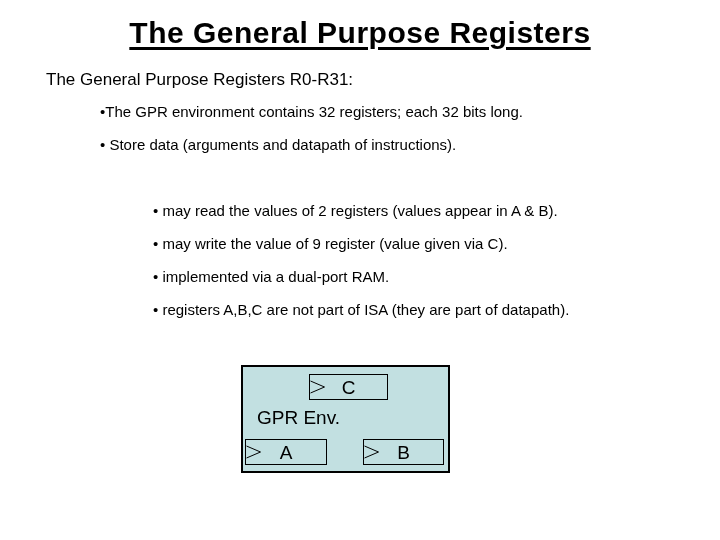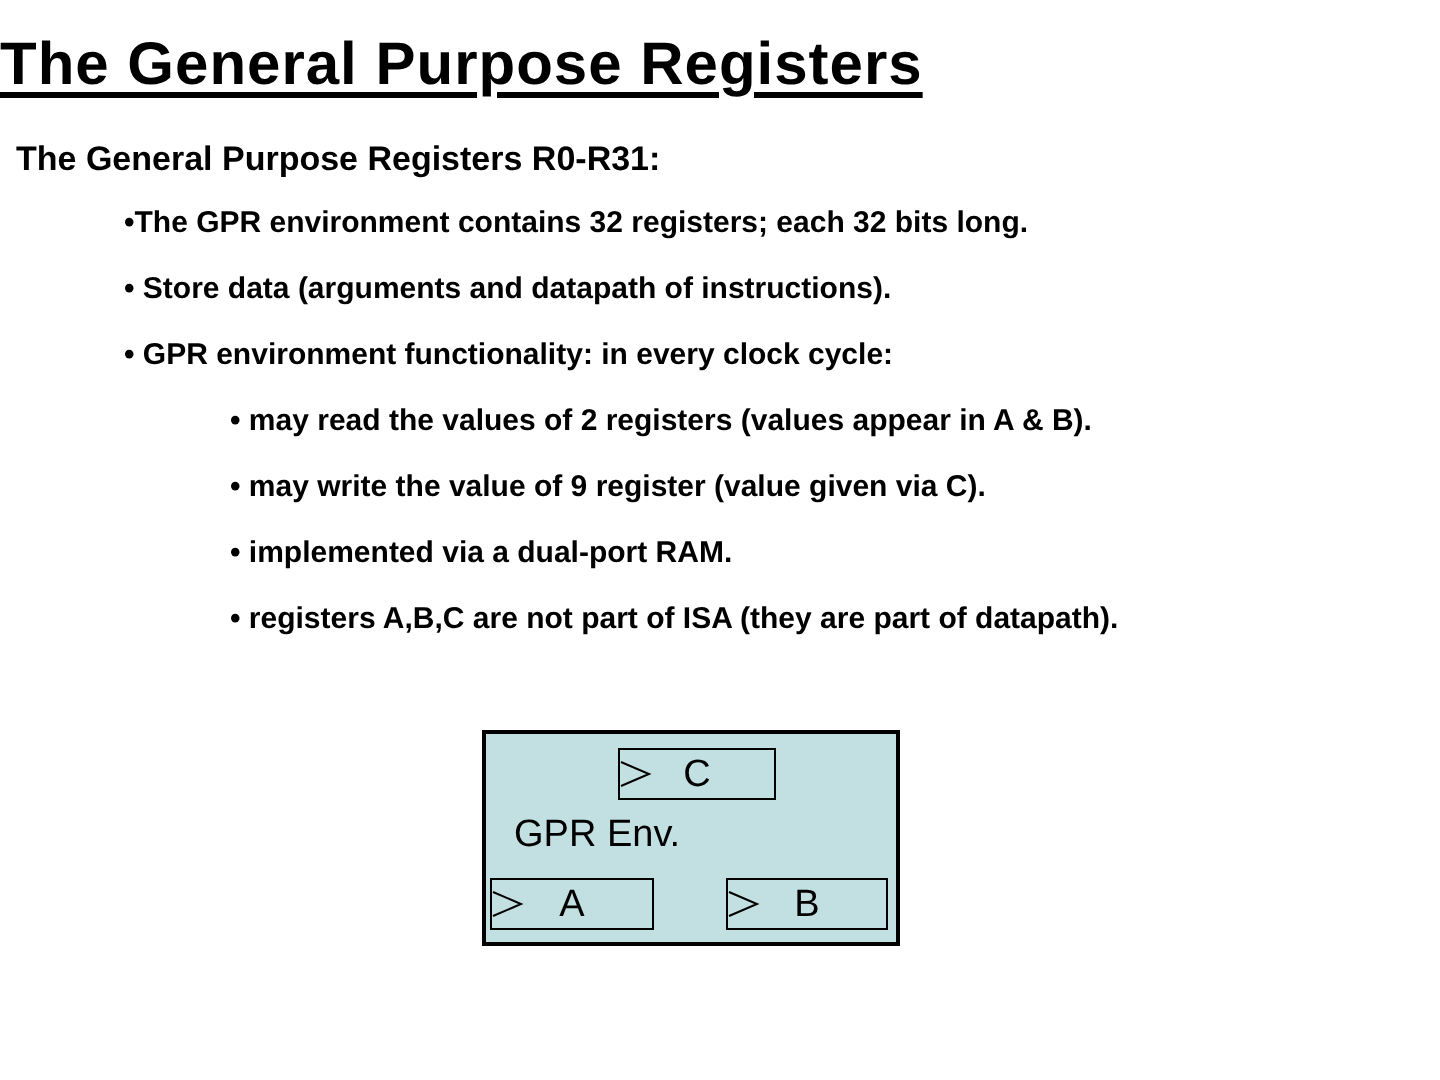--- a/index.html
+++ b/index.html
@@ -14,33 +14,35 @@
     background: #ffffff;
     overflow: hidden;
     font-family: "Liberation Sans", sans-serif;
     color: #000000;
   }
   .title {
     position: absolute;
     top: 16px;
     left: 0;
     width: 100%;
+    text-align: center;
     font-size: 30px;
     font-weight: bold;
     letter-spacing: 0.5px;
   }
   .title span {
     text-decoration: underline;
     text-decoration-thickness: 2.5px;
     text-underline-offset: 4px;
   }
   .line {
     position: absolute;
-    font-weight: bold;
+    font-weight: normal;
     white-space: nowrap;
+    margin-left: 38px;
   }
   .subtitle { left: 8px;  top: 70px;  font-size: 17px; }
   .l1       { left: 62px;  font-size: 15px; text-align: right; }
   .l2       { left: 115px; font-size: 15px; }
   .b1 { top: 103px; }
   .b2 { top: 136px; }
   .b3 { top: 169px; }
   .s1 { top: 202px; }
   .s2 { top: 235px; }
   .s3 { top: 268px; }
@@ -94,21 +96,20 @@
 <div class="slide">
 
   <div class="title">
     <span>The General Purpose Registers</span>
   </div>
 
   <div class="line subtitle">The General Purpose Registers R0-R31:</div>
 
   <div class="line l1 b1">•The GPR environment contains 32 registers; each 32 bits long.</div>
   <div class="line l1 b2">• Store data (arguments and datapath of instructions).</div>
-  <div class="line l1 b3">• GPR environment functionality: in every clock cycle:</div>
   <div class="line l2 s1">• may read the values of 2 registers (values appear in A &amp; B).</div>
   <div class="line l2 s2">• may write the value of 9 register (value given via C).</div>
   <div class="line l2 s3">• implemented via a dual-port RAM.</div>
   <div class="line l2 s4">• registers A,B,C are not part of ISA (they are part of datapath).</div>
 
   <div class="gpr-outer" style="background:#c2e0e1;">
 
     <div class="reg-box reg-c" style="background:#c2e0e1;">
       <svg class="clock-icon" width="17" height="15" viewBox="0 0 17 15">
         <polyline points="0.5,1.5 14.5,7.5 0.5,13.5" fill="none" stroke="#000000" stroke-width="1"></polyline>

